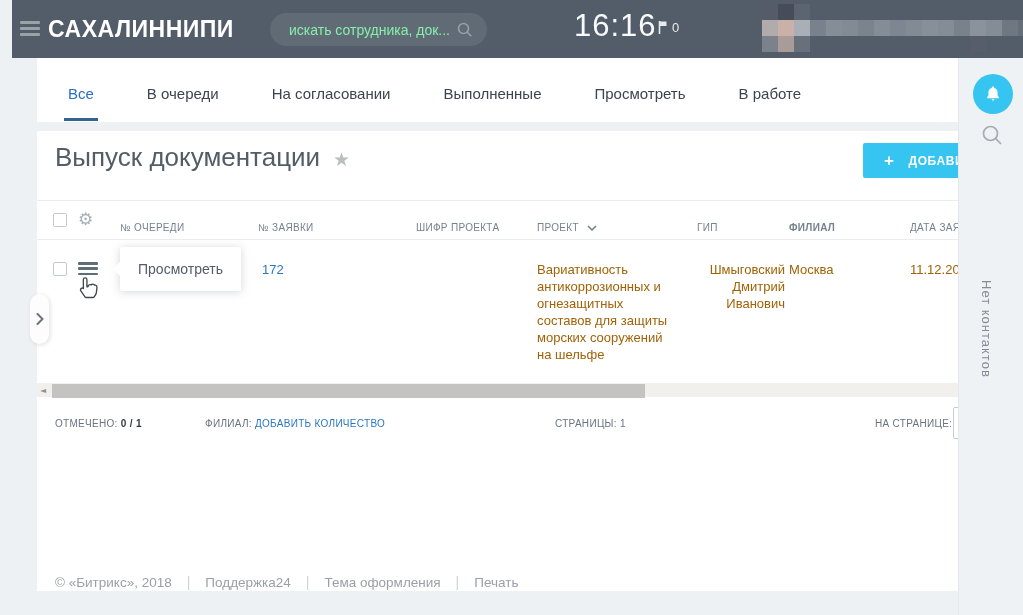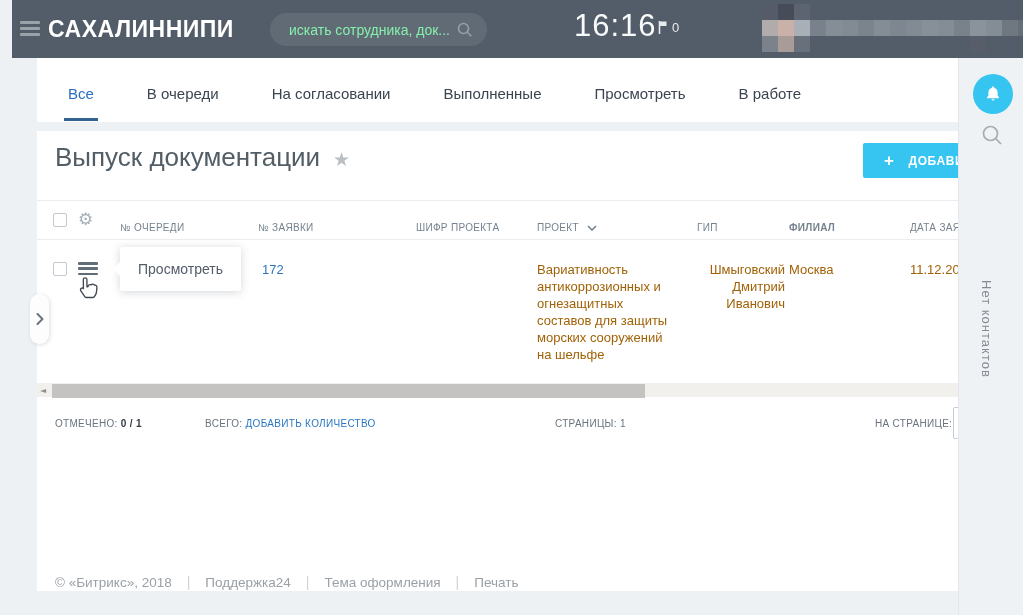--- a/index.html
+++ b/index.html
@@ -232,21 +232,21 @@
       <span class="larr">◄</span>
       <span class="thumb"></span>
     </div>
 
     <div class="stats">
       <span class="grp" style="left:18px;">
         <span>ОТМЕЧЕНО:</span>
         <b>0 / 1</b>
       </span>
       <span class="grp" style="left:168px;">
-        <span>ВСЕГО:</span>
+        <span>ФИЛИАЛ:</span>
         <span class="lnk">ДОБАВИТЬ КОЛИЧЕСТВО</span>
       </span>
       <span class="grp" style="left:518px;">
         <span>СТРАНИЦЫ:</span>
         <span>1</span>
       </span>
       <span class="grp" style="left:838px;">НА СТРАНИЦЕ:</span>
     </div>
     <div class="perpage-box"></div>
   </main>

